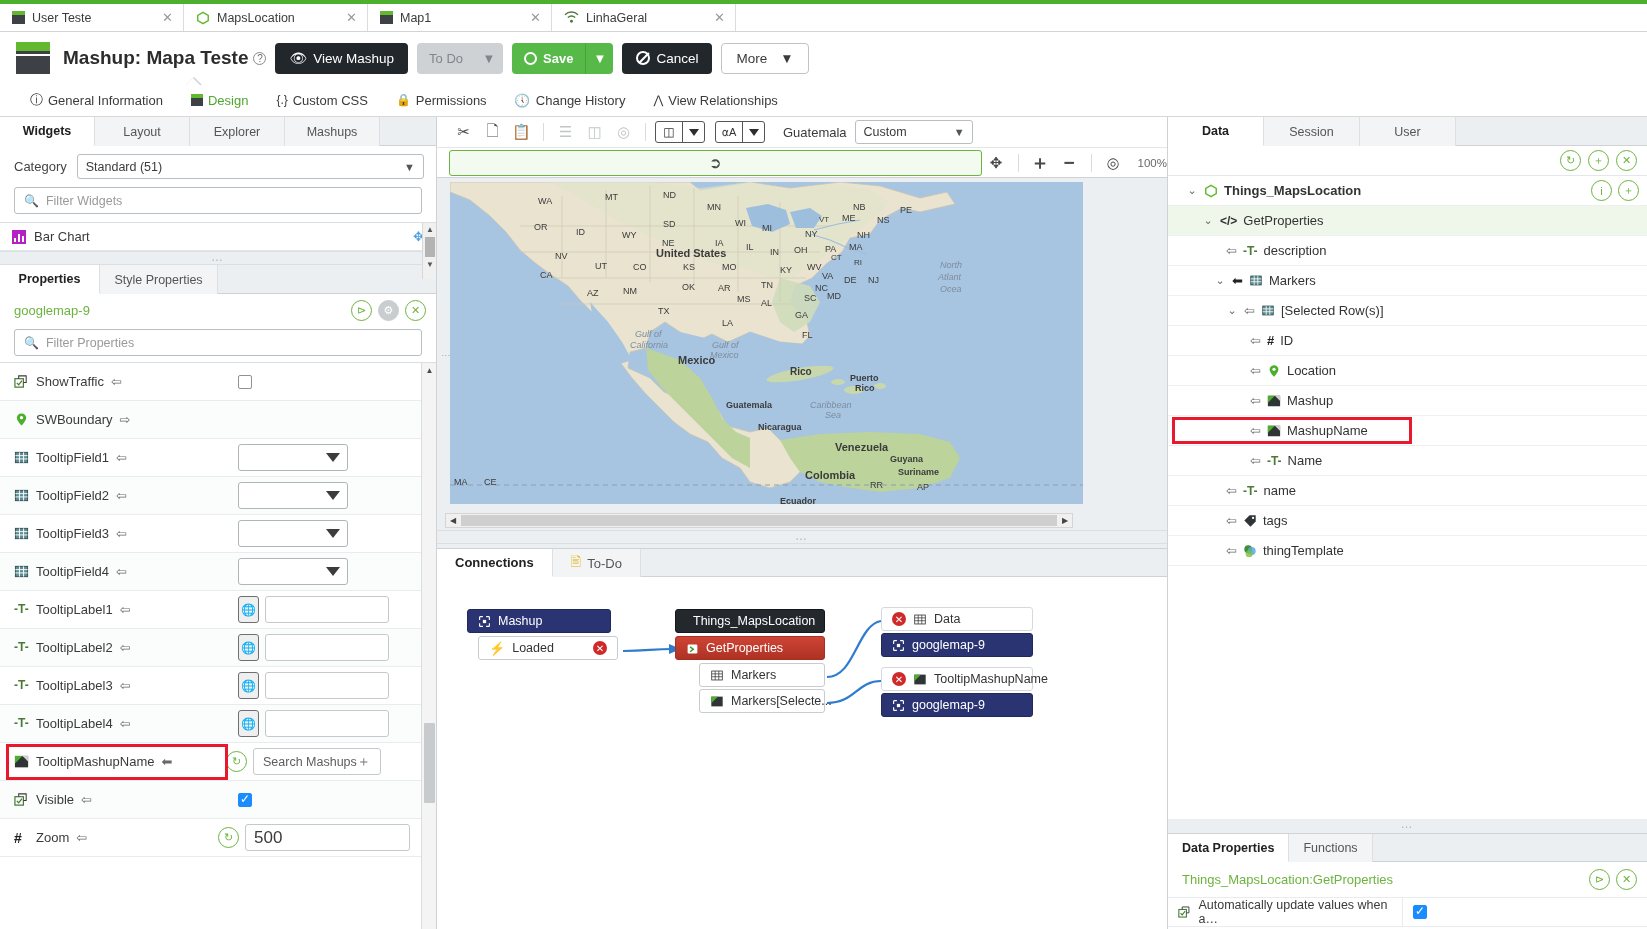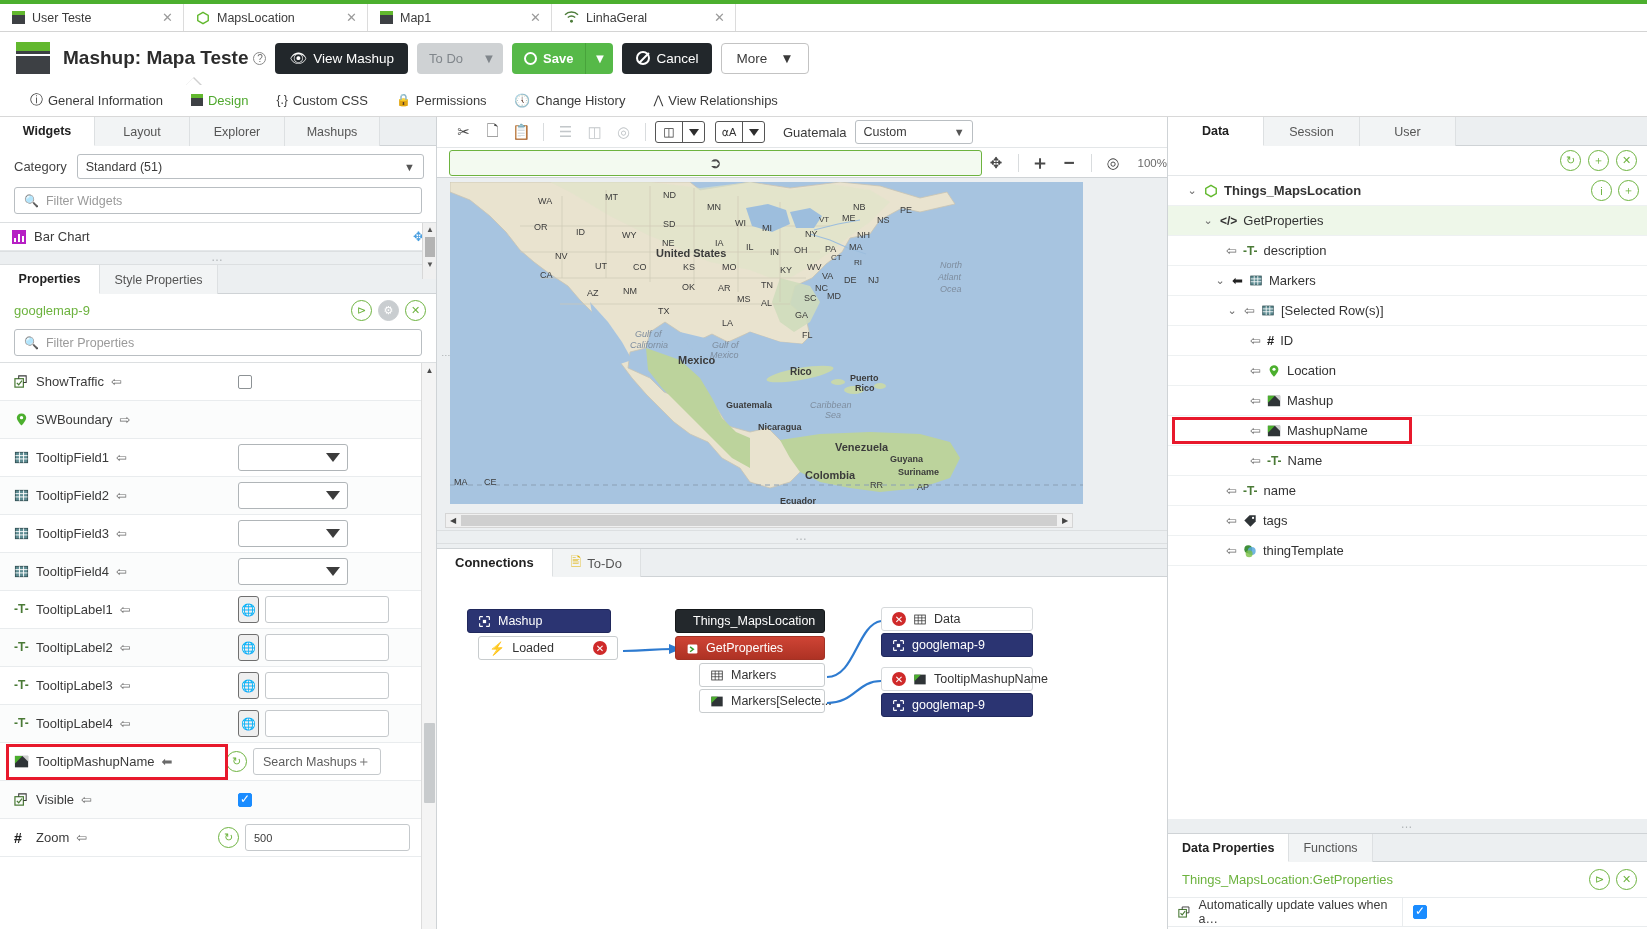--- a/index.html
+++ b/index.html
@@ -122,21 +122,21 @@
   .txtin { flex:1; max-width:124px; height:27px; border:1px solid #c5c9cc; border-radius:3px; background:#fff; }
   .refresh { width:21px;height:21px;border-radius:50%;border:1.5px solid #6db33f;color:#6db33f;display:flex;
              align-items:center;justify-content:center;font-size:11px;background:#fff;}
   .searchmash { height:27px; min-width:120px; border:1px solid #c5c9cc; border-radius:3px; background:#fff;
                 display:flex;align-items:center;justify-content:space-between; padding:0 9px; color:#5d5d5d;
                 font-size:12.5px;}
   .cbox { width:14px;height:14px;border:1px solid #8d9295; background:#fff; border-radius:2px;}
   .cbox.on { background:#1a8cff; border-color:#1a8cff; position:relative;}
   .cbox.on::after{content:"✓"; position:absolute; left:1px; top:-2px; color:#fff; font-size:12px;}
   .valin { width:165px; height:27px; border:1px solid #c5c9cc; border-radius:3px; background:#fff;
-           display:flex; align-items:center; padding:0 8px; font-size:11px; color:#3a3a3a;}
+           display:flex; align-items:center; padding:0 8px; font-size:17px; color:#3a3a3a;}
   .hl-red { outline:3px solid #e8192c; outline-offset:-1px; position:relative; z-index:5;}
   .pscroll { position:absolute; right:0; top:0; width:15px; height:100%; background:#f4f4f4; border-left:1px solid #dcdcdc;}
   .pscroll .up,.pscroll .dn{width:15px;height:14px;display:flex;align-items:center;justify-content:center;font-size:8px;color:#4a4a4a;}
   .pscroll .thumb{position:absolute;top:360px;left:2px;width:11px;height:80px;background:#c8cbcd;border-radius:1px;}
 
   
   .centercol { flex:1; display:flex; flex-direction:column; background:#eceff1; min-width:0;}
   .ctoolbar { height:31px; display:flex; align-items:center; gap:0; padding-left:12px; background:#fff;
               border-bottom:1px solid #e3e6e8;}
   .ctoolbar2 { height:30px; display:flex; align-items:center; gap:0; padding-left:12px; background:#fff;

